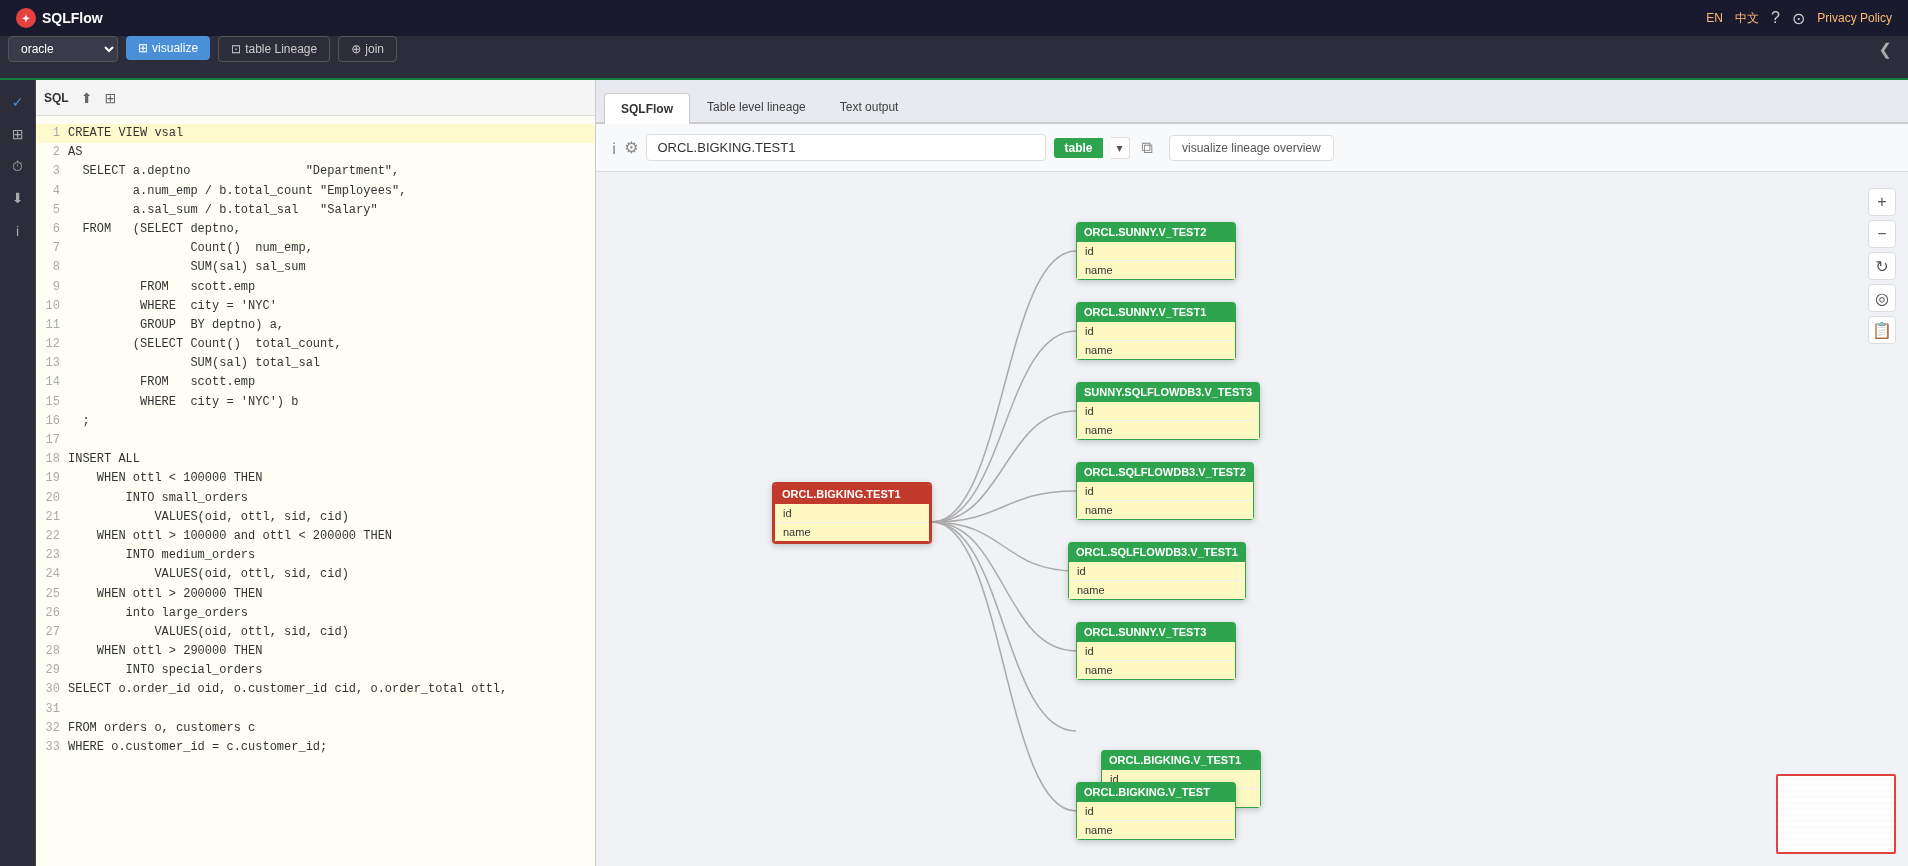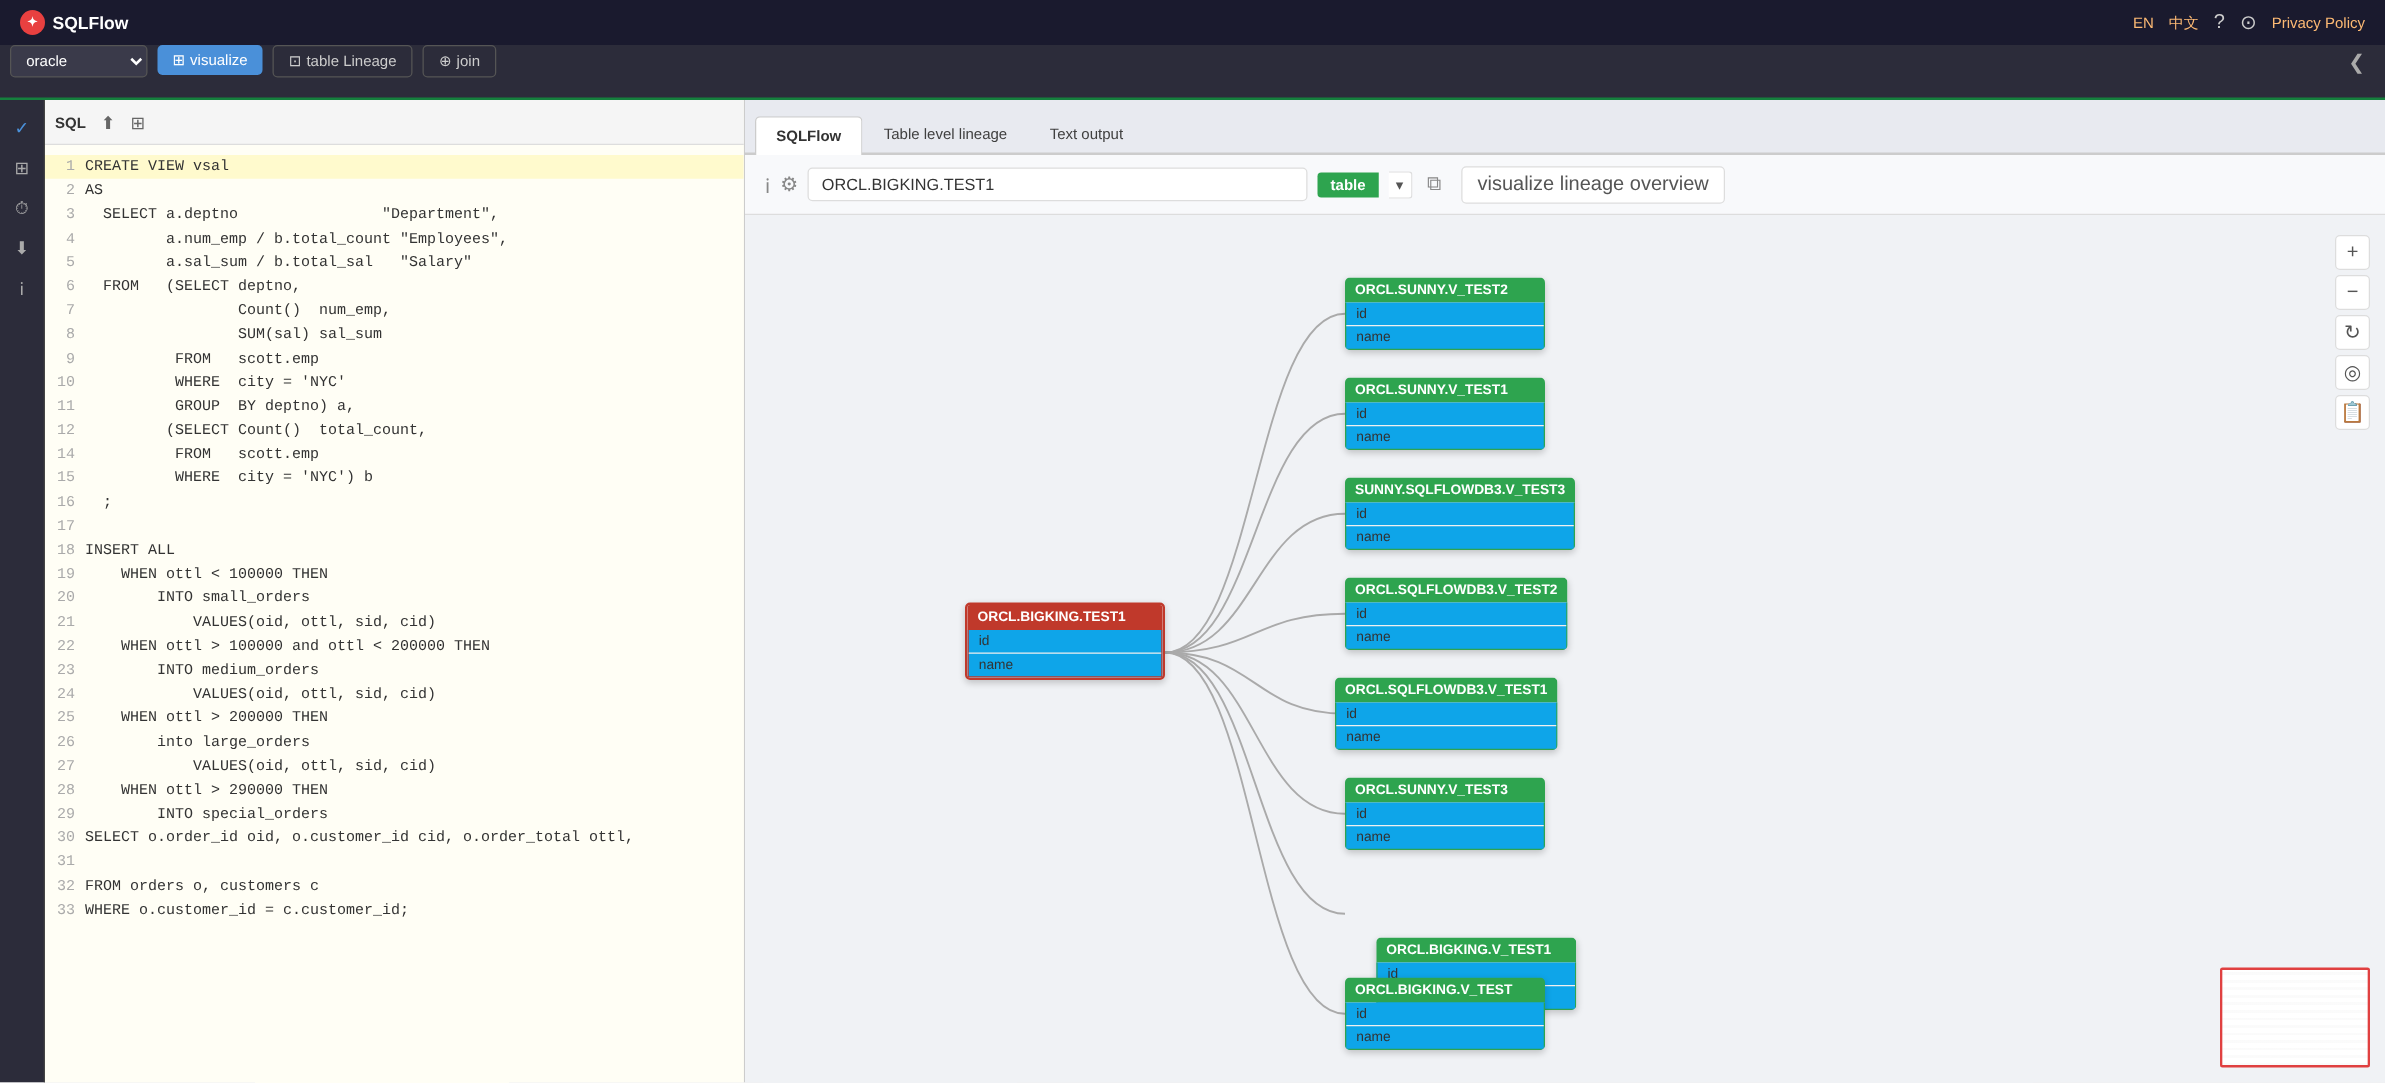--- a/index.html
+++ b/index.html
@@ -242,21 +242,21 @@
       cursor: pointer;
       font-size: 16px;
       margin-left: 4px;
     }
     .overview-btn {
       margin-left: 8px;
       padding: 5px 12px;
       background: #fff;
       border: 1px solid #ddd;
       border-radius: 4px;
-      font-size: 16px;
+      font-size: 12px;
       color: #555;
       cursor: pointer;
     }
 
     
     .lineage-canvas {
       flex: 1;
       position: relative;
       overflow: hidden;
     }
@@ -315,21 +315,21 @@
     }
     .node-header {
       background: #2ea44f;
       color: #fff;
       font-size: 11px;
       font-weight: bold;
       padding: 4px 8px;
       white-space: nowrap;
     }
     .node-body {
-      background: #0ea5e9;
+      background: #fef9c3;
       border: 1px solid #2ea44f;
       border-top: none;
     }
     .node-row {
       padding: 3px 8px;
       font-size: 11px;
       color: #333;
       border-bottom: 1px solid #f0f0f0;
     }
     .node-row:last-child { border-bottom: none; }
@@ -450,20 +450,24 @@
         </div>
         <div class="code-line">
           <span class="line-num">11</span>
           <span class="line-code">          GROUP  BY deptno) a,</span>
         </div>
         <div class="code-line">
           <span class="line-num">12</span>
           <span class="line-code">         (SELECT Count()  total_count,</span>
         </div>
         <div class="code-line">
+          <span class="line-num">13</span>
+          <span class="line-code">                 SUM(sal) total_sal</span>
+        </div>
+        <div class="code-line">
           <span class="line-num">14</span>
           <span class="line-code">          FROM   scott.emp</span>
         </div>
         <div class="code-line">
           <span class="line-num">15</span>
           <span class="line-code">          WHERE  city = 'NYC') b</span>
         </div>
         <div class="code-line">
           <span class="line-num">16</span>
           <span class="line-code">  ;</span>

